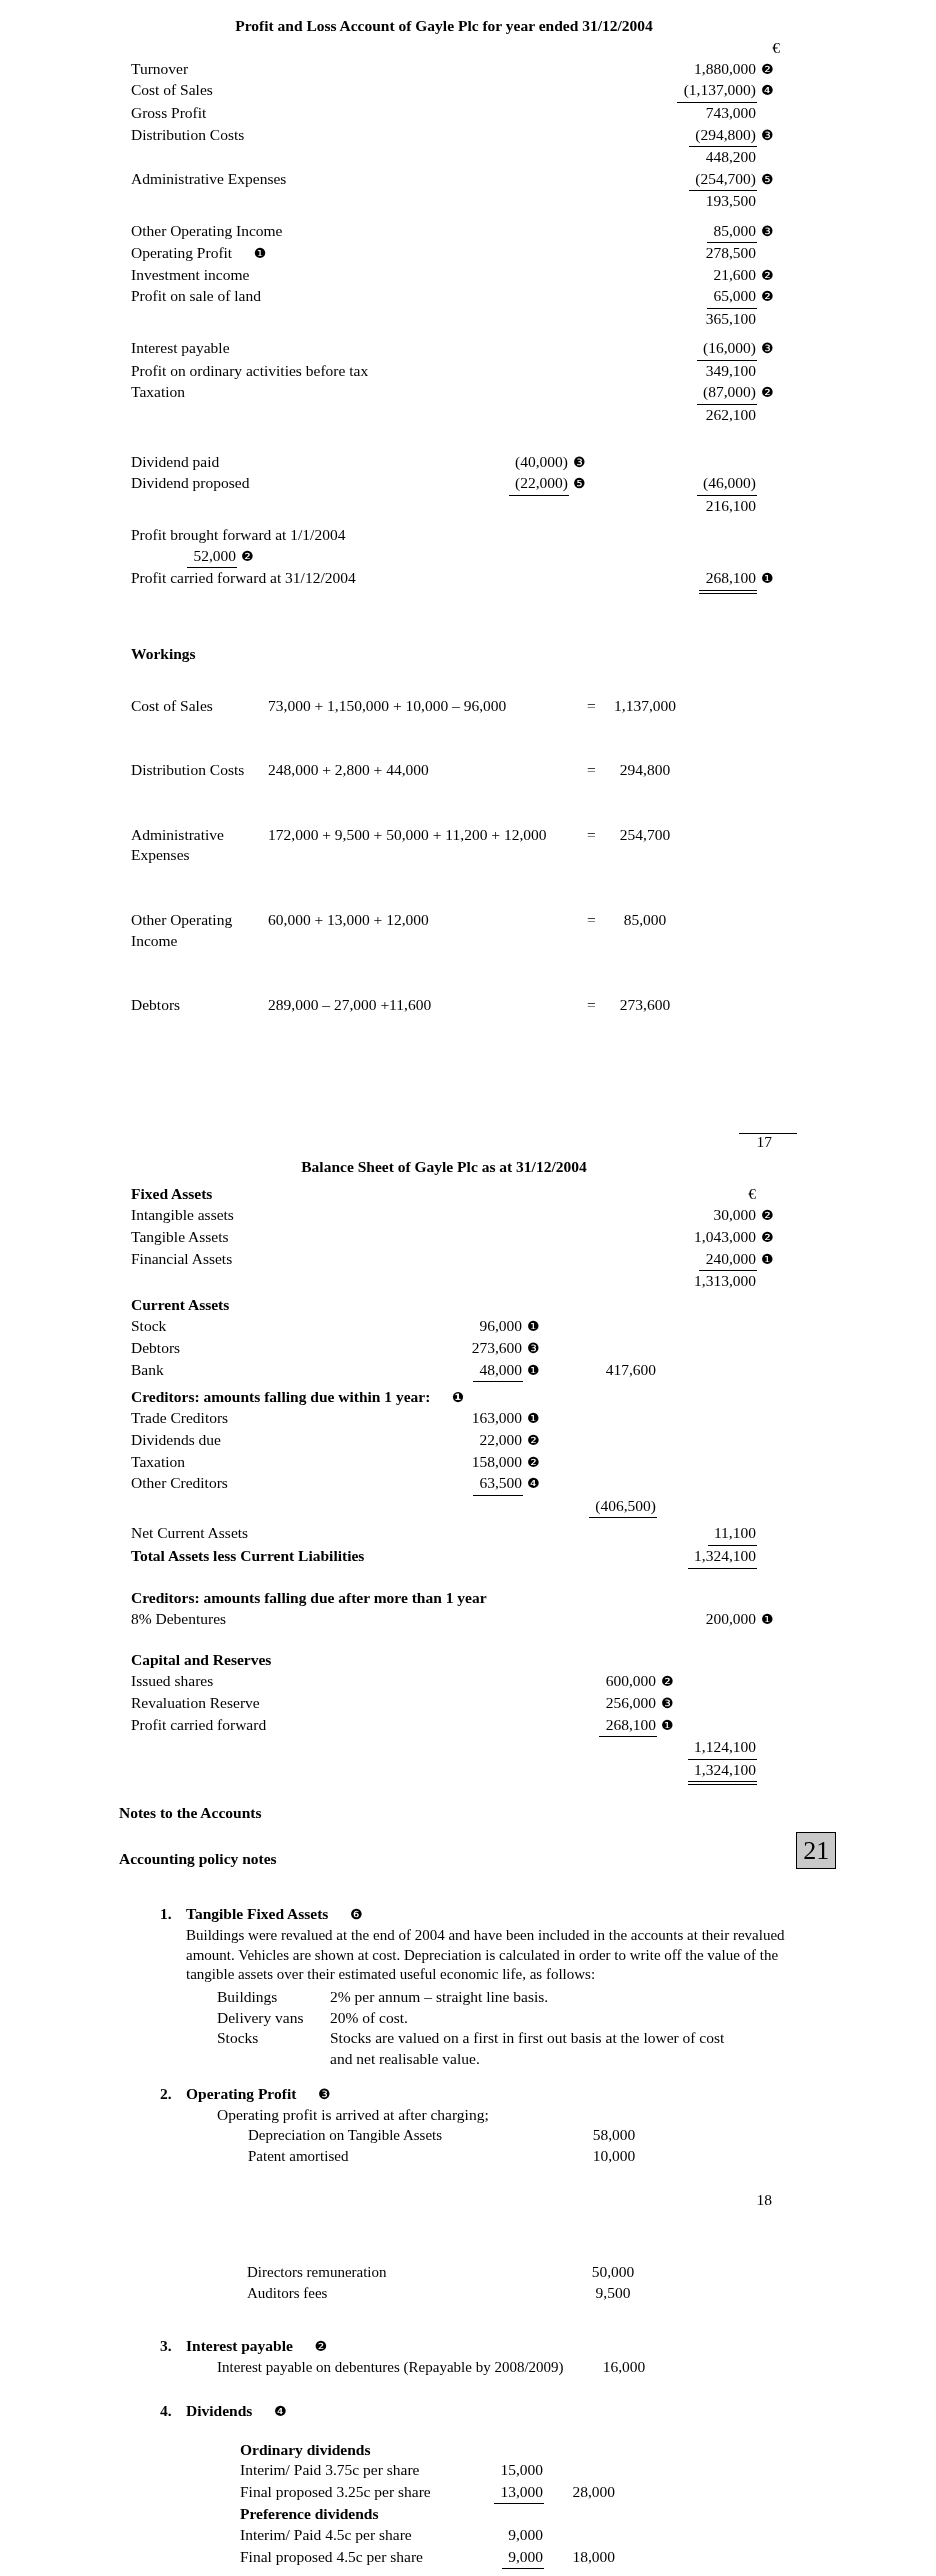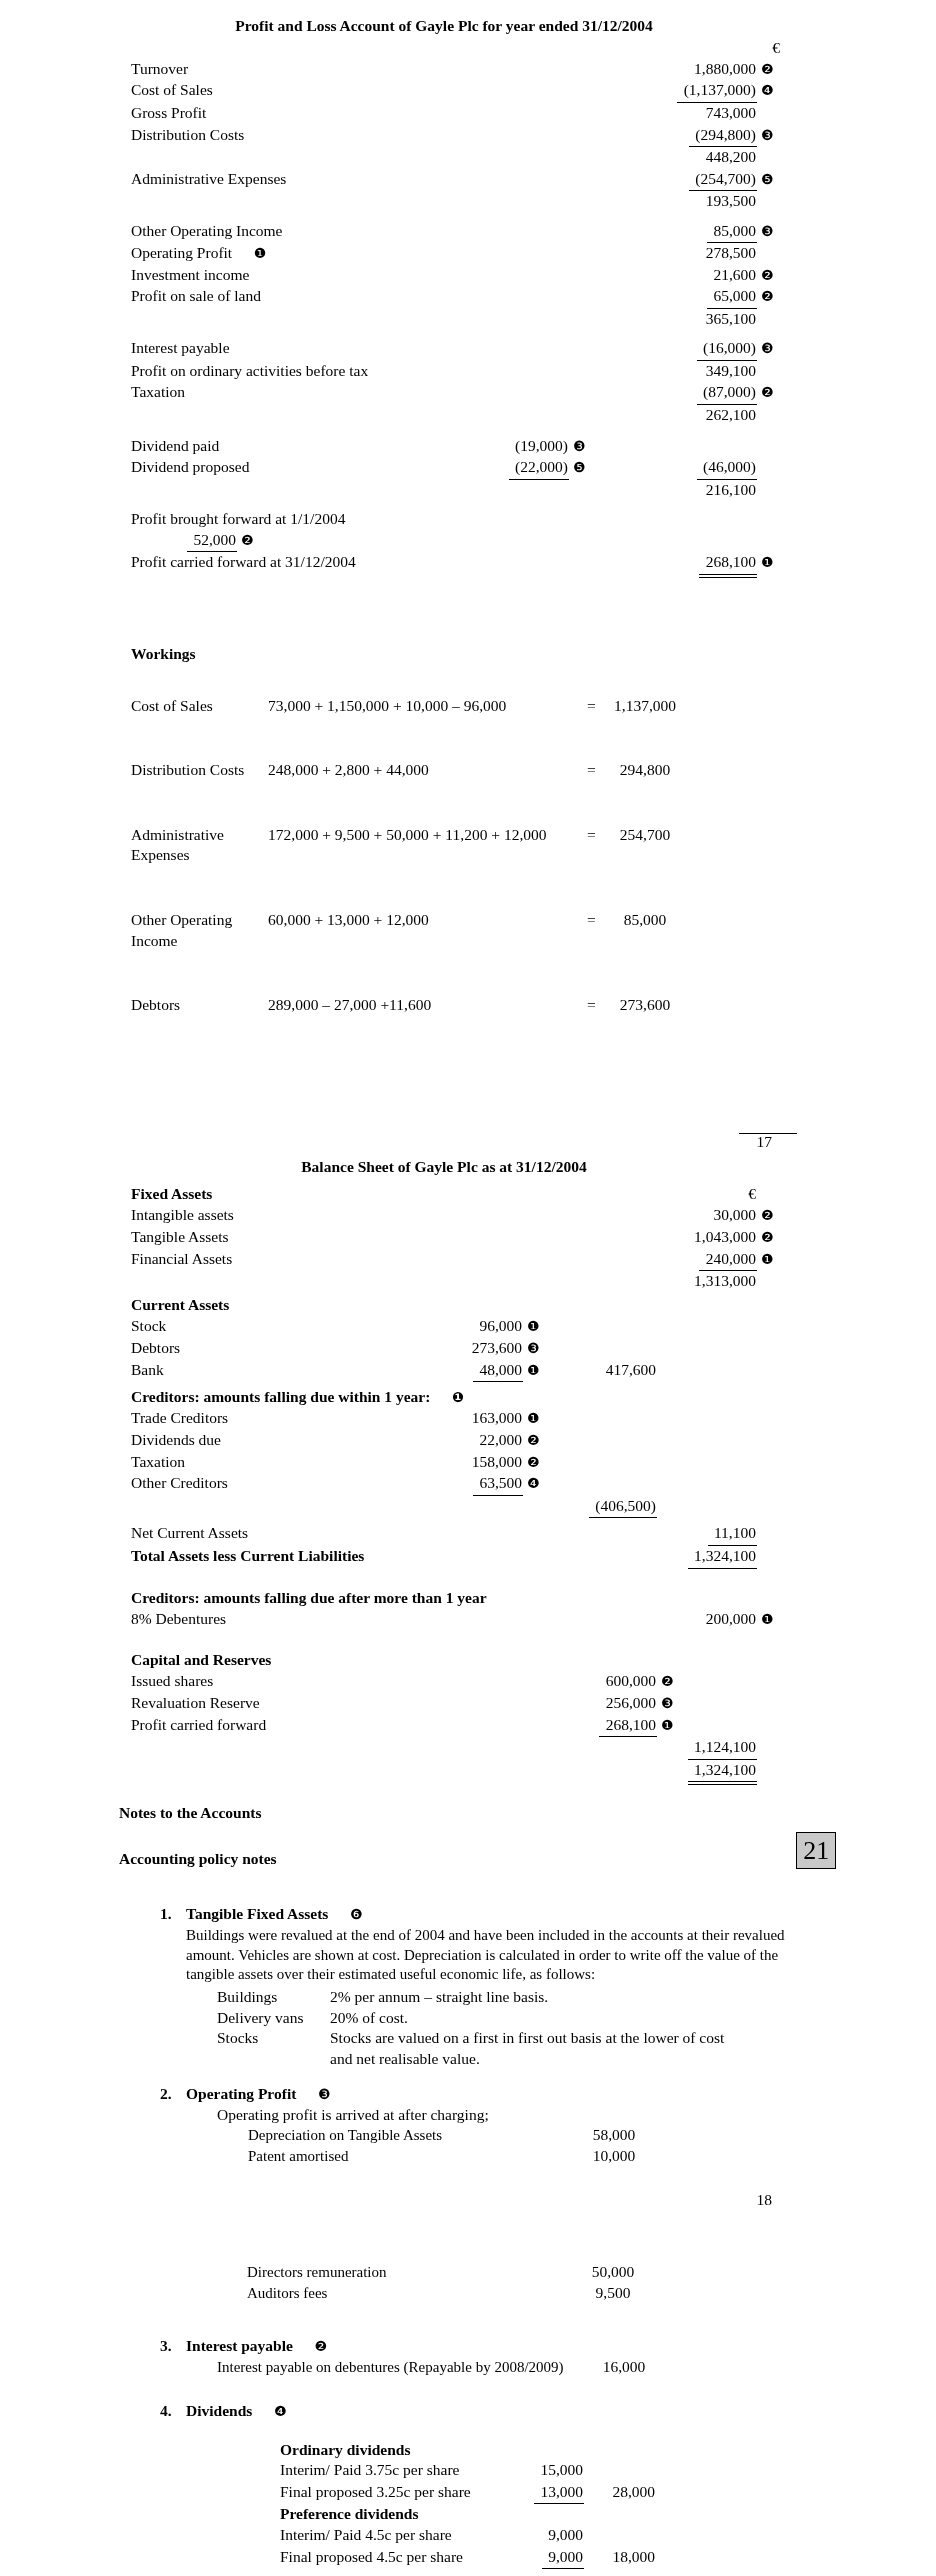--- a/index.html
+++ b/index.html
@@ -66,21 +66,21 @@
   .def-row{display:flex}
   .def-term{width:113px;flex:0 0 auto}
   .def-text{width:417px;flex:0 0 auto}
   .note-intro{margin-left:57px}
   .ni-wrap{margin-left:88px;width:402px}
   #note3 .ni-wrap{margin-left:57px;width:443px}
   .ni-row{display:flex;min-height:20.6px}
   .ni-lbl{flex:1 1 auto;min-width:0;white-space:nowrap;font-size:15px}
   .ni-val{width:72px;flex:0 0 auto;text-align:center}
   
-  #note4-body{margin-left:120px;width:376px;margin-top:18px}
+  #note4-body{margin-left:80px;width:376px;margin-top:18px}
   .n4-row{display:flex;min-height:20.6px}
   .n4-lbl{flex:1 1 auto;min-width:0;white-space:nowrap}
   .n4-v1{width:80px}
   .n4-v2{width:72px}
 
   
   .score-box{position:absolute;border:1.5px solid #000;background:#c9c9c9;text-align:center;
              font-size:26px;line-height:35px;height:37px;min-width:27px;padding:0 6.2px;box-sizing:border-box}
   #box21{left:796px;top:1832px}
 </style>
@@ -180,23 +180,23 @@
         <div class="cell c1"></div>
         <div class="sp160"></div>
         <div class="cell c2"><span class="num u1">(87,000)</span><span class="mark">❷</span></div>
       </div>
       <div class="row">
         <div class="lbl"></div>
         <div class="cell c1"></div>
         <div class="sp160"></div>
         <div class="cell c2"><span class="num">262,100</span></div>
       </div>
-      <div class="row" style="margin-top: 9px; justify-content: space-between;">
+      <div class="row" style="margin-top: 25px; justify-content: space-between;">
         <div class="lbl">Dividend paid</div>
-        <div class="cell c1"><span class="num">(19,000)</span><span class="mark">❸</span></div>
+        <div class="cell c1"><span class="num">(40,000)</span><span class="mark">❸</span></div>
         <div class="sp160"></div>
         <div class="cell c2"></div>
       </div>
       <div class="row">
         <div class="lbl">Dividend proposed</div>
         <div class="cell c1"><span class="num u1">(22,000)</span><span class="mark">❺</span></div>
         <div class="sp160"></div>
         <div class="cell c2"><span class="num u1">(46,000)</span></div>
       </div>
       <div class="row">

